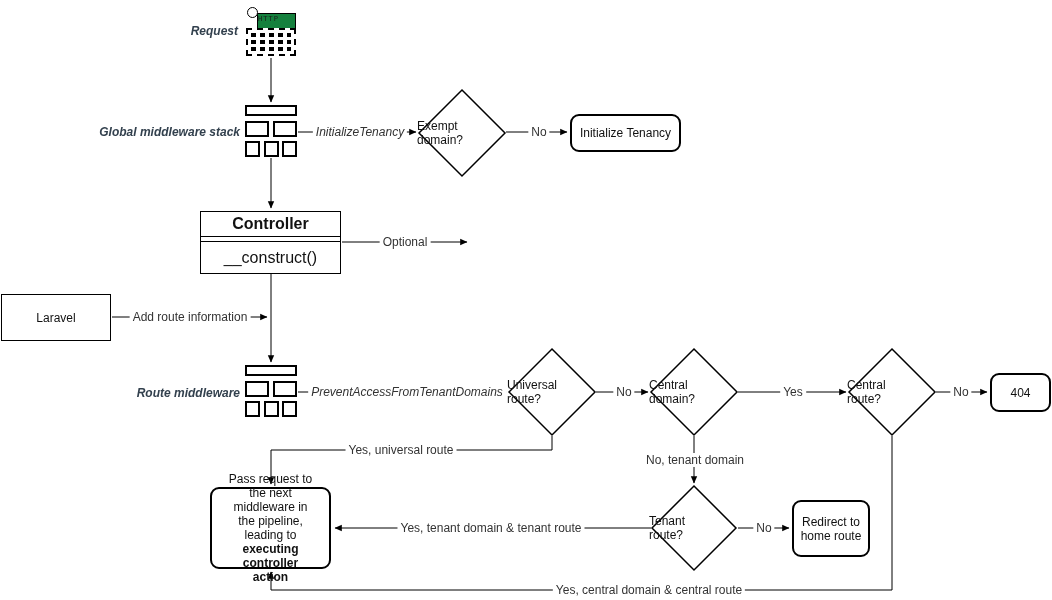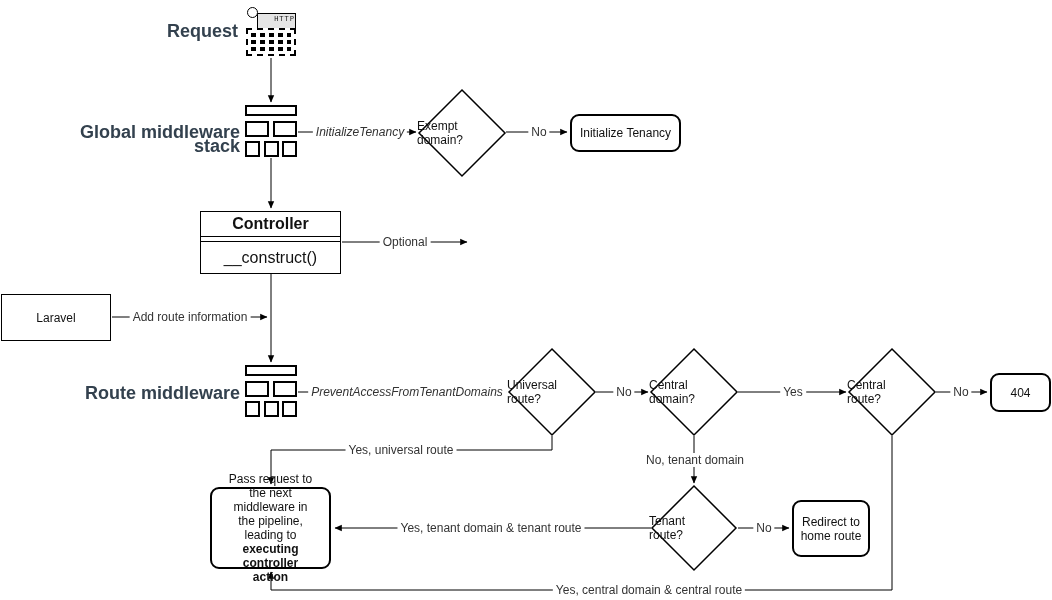--- a/index.html
+++ b/index.html
@@ -4,21 +4,21 @@
 <style>
   html,body{margin:0;padding:0;background:#fff;}
   #canvas{
     position:relative;width:1052px;height:600px;background:#ffffff;overflow:hidden;
     font-family:"Liberation Sans","DejaVu Sans",sans-serif;color:#1a1a1a;
   }
   svg.wires{position:absolute;left:0;top:0;width:1052px;height:600px;}
   .edge{stroke:#000;stroke-width:1;fill:none;marker-end:url(#arrowhead);}
   .diamond{fill:#fff;stroke:#000;stroke-width:1.5;}
 
-  .bold-label{position:absolute;font-weight:700;font-size:18px;color:#33414e;text-align:right;line-height:14px;}
+  .bold-label{position:absolute;font-weight:700;font-size:12px;color:#33414e;text-align:right;line-height:14px;font-style:italic;}
 
   .rnode{position:absolute;box-sizing:border-box;border:2px solid #000;border-radius:9px;background:#fff;
     display:flex;align-items:center;justify-content:center;text-align:center;
     font-size:12px;line-height:14px;color:#111;white-space:pre-line;z-index:2;}
   .snode{position:absolute;box-sizing:border-box;border:1px solid #000;background:#fff;
     display:flex;align-items:center;justify-content:center;text-align:center;
     font-size:12px;color:#111;z-index:2;}
 
   .ctrl{position:absolute;box-sizing:border-box;border:1px solid #000;background:#fff;z-index:2;
     display:flex;flex-direction:column;font-size:16px;color:#111;}
@@ -33,22 +33,22 @@
   .italic{font-style:italic;}
 
   .mw-icon{position:absolute;width:52px;height:52px;display:flex;flex-direction:column;justify-content:space-between;z-index:2;}
   .mw-top{height:11px;border:2px solid #000;background:#fff;box-sizing:border-box;}
   .mw-row{display:flex;justify-content:space-between;}
   .mw-row div{border:2px solid #000;background:#fff;box-sizing:border-box;height:16px;}
   .mw-row.two div{width:24px;}
   .mw-row.three div{width:15px;}
 
   .req-circle{position:absolute;left:247px;top:7px;width:11px;height:11px;border:1.5px solid #000;border-radius:50%;background:#fff;box-sizing:border-box;z-index:3;}
-  .req-http{position:absolute;left:257px;top:13px;width:39px;height:16px;border:1px solid #000;background:#e5e5e5;box-sizing:border-box;
-    font-family:"DejaVu Sans Mono",monospace;font-size:7px;line-height:10px;text-align:right;letter-spacing:1px;z-index:2;}
+  .req-http{position:absolute;left:257px;top:13px;width:39px;height:16px;border:1px solid #000;background:#15803d;box-sizing:border-box;
+    font-family:"DejaVu Sans Mono",monospace;font-size:7px;line-height:10px;text-align:left;letter-spacing:1px;z-index:2;}
   .req-body{position:absolute;left:246px;top:28px;width:50px;height:28px;border:2px dashed #000;box-sizing:border-box;background:#fff;
     padding:3px;display:flex;flex-direction:column;justify-content:space-between;z-index:2;}
   .dash-row{height:4px;background:repeating-linear-gradient(90deg,#000 0 5px,transparent 5px 9px);}
 
   .pass-text{font-size:12px;line-height:14px;text-align:center;}
   .pass-text .b{font-weight:700;}
 </style>
 </head>
 <body>
 

